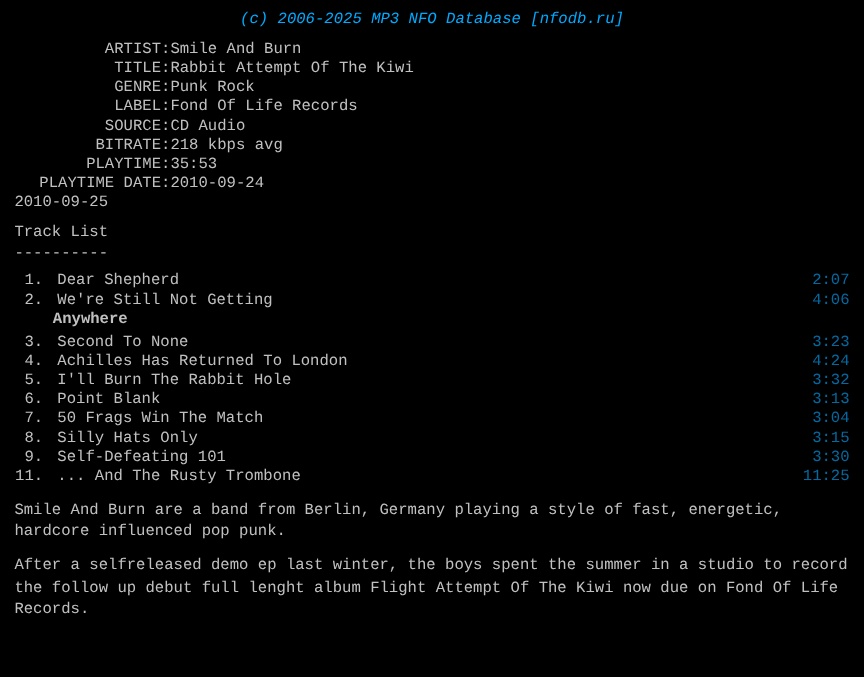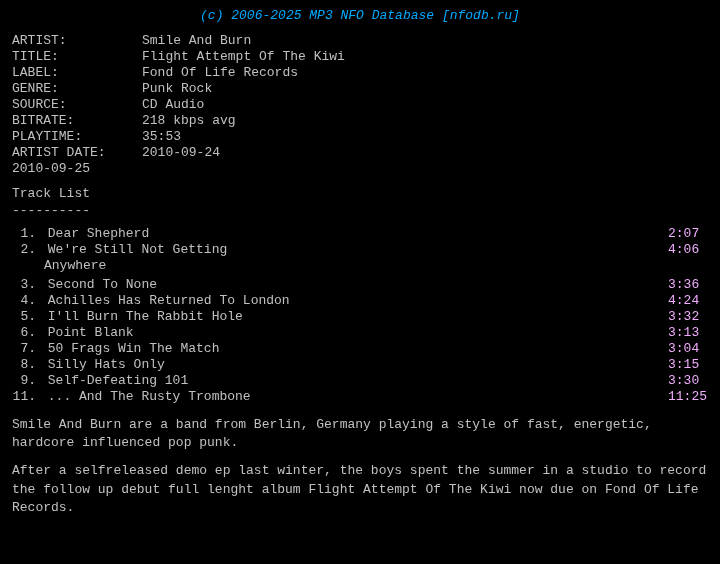--- a/index.html
+++ b/index.html
@@ -25,20 +25,21 @@
       font-style: italic;
     }
 
     .metadata-section {
       margin-bottom: 10px;
     }
 
     .meta-row {
       display: flex;
       margin-bottom: 1px;
+      text-align: right;
     }
 
     .meta-label {
       color: #c0c0c0;
       min-width: 130px;
       flex-shrink: 0;
     }
 
     .meta-value {
       color: #c0c0c0;
@@ -70,28 +71,30 @@
       text-align: right;
       padding-right: 4px;
     }
 
     .track-name {
       flex: 1;
       color: #c0c0c0;
     }
 
     .track-time {
-      color: #f0abfc;
+      color: #0369a1;
       min-width: 40px;
+      text-align: right;
     }
 
     .track-indent {
       padding-left: 32px;
       color: #c0c0c0;
       margin-bottom: 1px;
+      font-weight: bold;
     }
 
     .release-notes-section {
       margin-top: 10px;
     }
 
     .notes-label {
       margin-bottom: 8px;
       color: #c0c0c0;
     }
@@ -107,44 +110,44 @@
 
 <div class="header-line">(c) 2006-2025 MP3 NFO Database [nfodb.ru]</div>
 
 <div class="metadata-section">
   <div class="meta-row">
     <span class="meta-label">ARTIST:</span>
     <span class="meta-value">Smile And Burn</span>
   </div>
   <div class="meta-row">
     <span class="meta-label">TITLE:</span>
-    <span class="meta-value">Flight Attempt Of The Kiwi</span>
+    <span class="meta-value">Rabbit Attempt Of The Kiwi</span>
+  </div>
+  <div class="meta-row">
+    <span class="meta-label">GENRE:</span>
+    <span class="meta-value">Punk Rock</span>
   </div>
   <div class="meta-row">
     <span class="meta-label">LABEL:</span>
     <span class="meta-value">Fond Of Life Records</span>
   </div>
   <div class="meta-row">
-    <span class="meta-label">GENRE:</span>
-    <span class="meta-value">Punk Rock</span>
-  </div>
-  <div class="meta-row">
     <span class="meta-label">SOURCE:</span>
     <span class="meta-value">CD Audio</span>
   </div>
   <div class="meta-row">
     <span class="meta-label">BITRATE:</span>
     <span class="meta-value">218 kbps avg</span>
   </div>
   <div class="meta-row">
     <span class="meta-label">PLAYTIME:</span>
     <span class="meta-value">35:53</span>
   </div>
   <div class="meta-row">
-    <span class="meta-label">ARTIST DATE:</span>
+    <span class="meta-label">PLAYTIME DATE:</span>
     <span class="meta-value">2010-09-24</span>
   </div>
   <div class="meta-row">
     <span class="meta-value">2010-09-25</span>
   </div>
 </div>
 
 <div class="track-list">
   <div class="section-title">Track List</div>
   <div class="divider">----------</div>
@@ -158,21 +161,21 @@
     <span class="track-num">2.</span>
     <span class="track-name">&nbsp;We're Still Not Getting</span>
     <span class="track-time">4:06</span>
   </div>
   <div class="track-indent">Anywhere</div>
 
   <div style="margin-top:4px;"></div>
   <div class="track-row">
     <span class="track-num">3.</span>
     <span class="track-name">&nbsp;Second To None</span>
-    <span class="track-time">3:36</span>
+    <span class="track-time">3:23</span>
   </div>
   <div class="track-row">
     <span class="track-num">4.</span>
     <span class="track-name">&nbsp;Achilles Has Returned To London</span>
     <span class="track-time">4:24</span>
   </div>
   <div class="track-row">
     <span class="track-num">5.</span>
     <span class="track-name">&nbsp;I'll Burn The Rabbit Hole</span>
     <span class="track-time">3:32</span>

